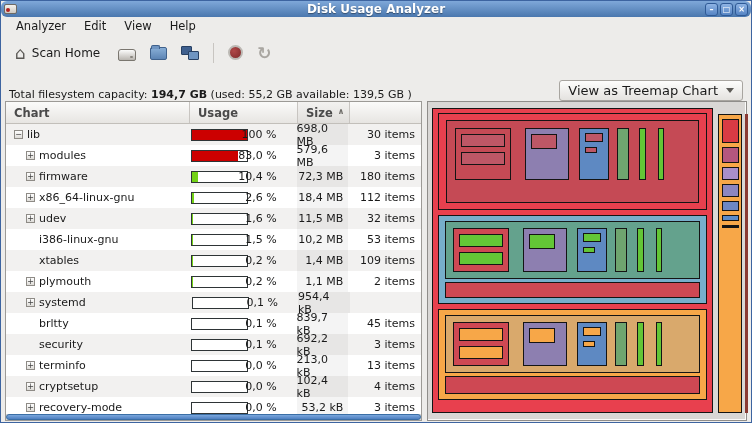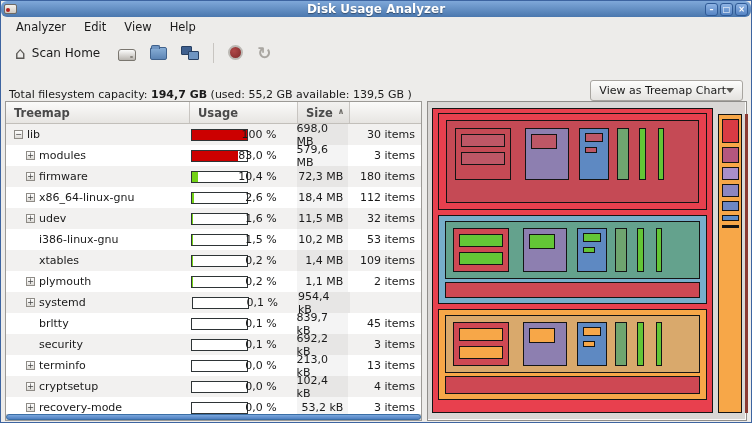--- a/index.html
+++ b/index.html
@@ -8,21 +8,21 @@
 
   
   .titlebar { height:16px; flex:0 0 16px; background:linear-gradient(#7fa8d9,#4a77ae); display:flex; align-items:center; padding:0 3px; position:relative;border-radius:6px; }
   .title-icon { width:13px; height:10px; background:linear-gradient(#f4f2ee,#cfcac2); border:1px solid #6e6a64; border-radius:2px; position:relative; }
   .title-icon::after { content:""; position:absolute; left:1px; bottom:1px; width:4px; height:4px; border-radius:50%; background:#b02020; }
   .title-text { position:absolute; left:0; right:0; text-align:center; color:#fff; font-weight:bold; font-size:12px; text-shadow:0 1px 1px rgba(0,0,0,.4); }
   .win-buttons { margin-left:auto; display:flex; gap:2px; z-index:2; }
   .win-btn { width:13px; height:13px; border-radius:3px; background:linear-gradient(#8fb4e4,#5584c4); border:1px solid #2f5a96; color:#fff; font-size:8px; line-height:11px; text-align:center; font-weight:bold; }
 
   
-  .menubar { height:19px; flex:0 0 19px; background:var(--chrome); display:flex; align-items:center; padding-left:6px; }
+  .menubar { height:19px; flex:0 0 19px; background:var(--chrome); display:flex; padding-left:6px; }
   .menu-item { padding:2px 9px; font-size:11.5px; }
 
   
   .toolbar { height:33px; flex:0 0 33px; background:var(--chrome); display:flex; align-items:center; padding-left:10px; gap:14px; }
   .tool-scanhome { display:flex; align-items:center; gap:6px; padding:2px 4px; }
   .home-icon { font-size:17px; color:#5a5854; line-height:16px; }
   .scanhome-label { font-size:12px; }
   .icon-drive { width:18px; height:12px; margin-top:4px; border-radius:3px 3px 2px 2px; background:linear-gradient(#fbfbfa,#b9b5af); border:1px solid #7a766f; position:relative; }
   .icon-drive::after { content:""; position:absolute; right:2px; bottom:2px; width:3px; height:2px; background:#8a867f; border-radius:1px; }
   .icon-folder { width:17px; height:13px; margin-top:2px; background:linear-gradient(#88aed6,#5c84b4); border:1px solid #3f618c; border-radius:2px; position:relative; }
@@ -32,21 +32,21 @@
   .icon-remote .mon.m1 { left:0; top:0; }
   .icon-remote .mon.m2 { right:0; bottom:0; background:#6f95c2; }
   .tool-sep { width:1px; height:20px; background:#c8c5c1; }
   .icon-stop { width:15px; height:15px; border-radius:50%; background:radial-gradient(circle at 35% 35%, #b04848, #7e2a2a); border:2px solid #bcb9b4; }
   .icon-refresh { font-size:17px; color:#a9a6a1; line-height:16px; font-weight:bold; }
 
   
   .statusrow { height:32px; flex:0 0 32px; background:var(--chrome); display:flex; align-items:flex-end; padding:0 8px; }
   .capacity { font-size:11px; }
   .capacity b { font-weight:bold; }
-  .view-select { margin-left:auto; height:21px; display:flex; align-items:center; gap:0; padding:0 8px; background:linear-gradient(#fdfdfc,#e4e2df); border:1px solid #a8a5a0; border-radius:3px; font-size:11px; }
+  .view-select { margin-left:auto; height:21px; display:flex; align-items:center; gap:8px; padding:0 8px; background:linear-gradient(#fdfdfc,#e4e2df); border:1px solid #a8a5a0; border-radius:3px; font-size:13px; }
   .chevron-down { width:0; height:0; border-left:4px solid transparent; border-right:4px solid transparent; border-top:5px solid #5c5a56; }
 
   
   .main { flex:1; display:flex; padding:0 4px 1px 4px; gap:5px; overflow:hidden; }
 
   
   .treepane { width:417px; flex:0 0 417px; background:#fff; border:1px solid #9c9a96; display:flex; flex-direction:column; }
   .thead { height:22px; flex:0 0 22px; display:flex; background:linear-gradient(#fbfbfa,#e7e5e2); border-bottom:1px solid #c2bfba; }
   .th { font-weight:bold; color:#4a4a4a; padding:4px 6px 0 8px; border-right:1px solid #c8c5c1; font-size:11.5px; }
   .th.c-folder { width:184px; }
@@ -149,21 +149,21 @@
     <div class="view-select">
       <span>View as Treemap Chart</span>
       <span class="chevron-down"></span>
     </div>
   </div>
 
   <div class="main">
 
     <div class="treepane">
       <div class="thead">
-        <div class="th c-folder">Treemap</div>
+        <div class="th c-folder">Chart</div>
         <div class="th c-usage">Usage</div>
         <div class="th c-size">
           <span>Size</span>
           <span class="sort-arrow">∧</span>
         </div>
       </div>
       <div class="tbody">
           <div class="row alt">
             <div class="cell c-folder" style="padding-left: 8px;">
               <span class="expander">−</span>

